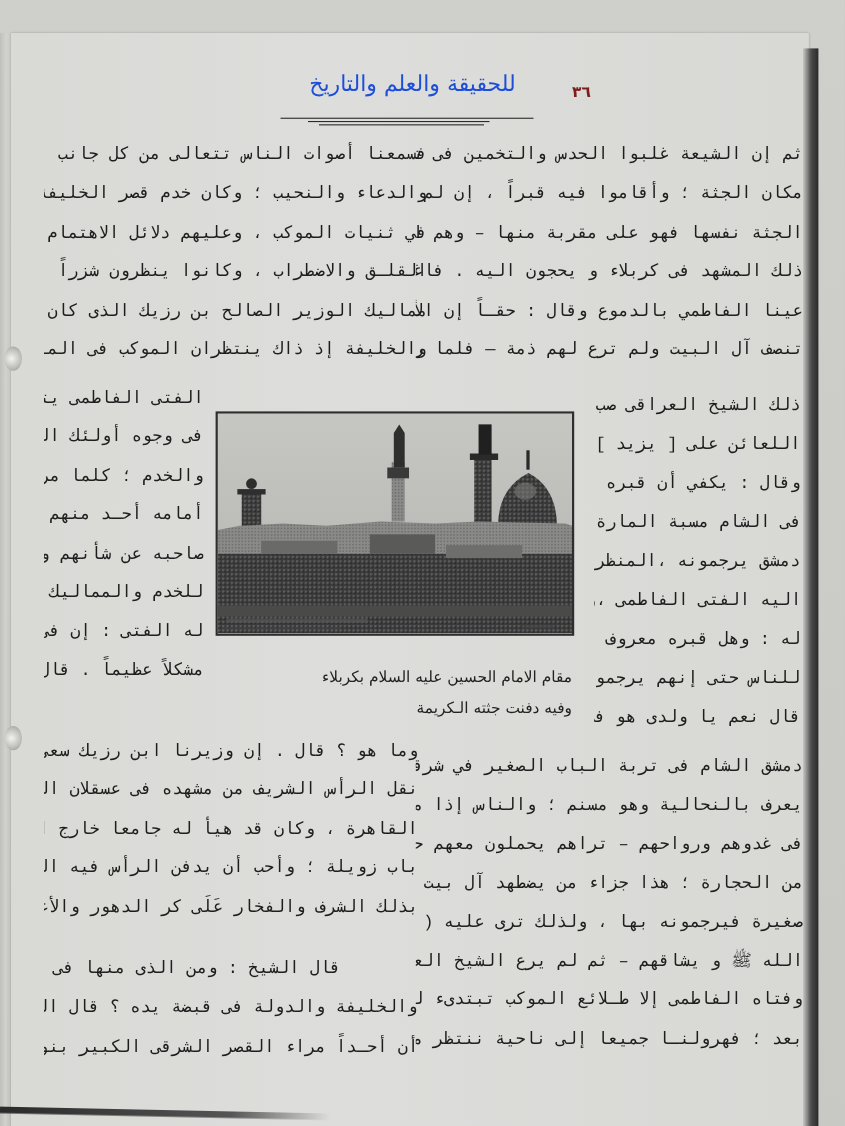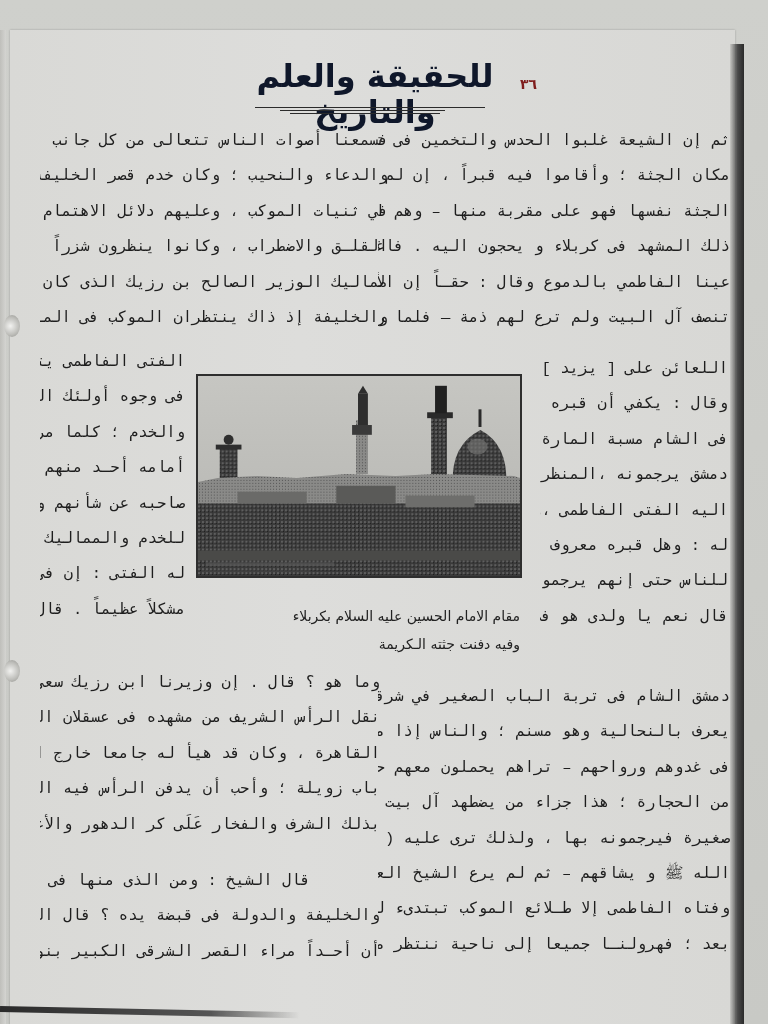--- a/index.html
+++ b/index.html
@@ -69,25 +69,24 @@
     .masthead {
       position: absolute;
       left: 210px;
       top: 58px;
       width: 330px;
       text-align: center;
       direction: rtl;
     }
     .masthead-title {
       font-family: "DejaVu Sans", sans-serif;
-      font-size: 32px;
-      color: #0f172a;
+      font-size: 20px;
+      color: #1d4ed8;
       letter-spacing: 0.5px;
       line-height: 36px;
-      font-weight: bold;
     }
     .masthead-mark {
       position: absolute;
       left: 310px;
       top: 18px;
       font-size: 14px;
       color: #7f1d1d;
       font-weight: bold;
     }
     .rule {
@@ -204,20 +203,21 @@
 <div class="col col-right-top">
   <span class="line">ثم إن الشيعة غلبوا الحدس والتخمين فى تعيين</span>
   <span class="line">مكان الجثة ؛ وأقاموا فيه قبراً ، إن لم يكن على</span>
   <span class="line">الجثة نفسها فهو على مقربة منها – وهم الآن يزورون</span>
   <span class="line">ذلك المشهد فى كربلاء و يحجون اليه . فاغرورقت</span>
   <span class="line">عينا الفاطمي بالدموع وقال : حقـاً إن الأمة لم</span>
   <span class="line">تنصف آل البيت ولم ترع لهم ذمة — فلما رأي</span>
 </div>
 
 <div class="col col-right-narrow">
+  <span class="line">ذلك الشيخ العراقى صب</span>
   <span class="line">اللعائن على [ يزيد ] –</span>
   <span class="line">وقال : يكفي أن قبره</span>
   <span class="line">فى الشام مسبة المارة وأهل</span>
   <span class="line">دمشق يرجمونه ،المنظرة</span>
   <span class="line">اليه الفتى الفاطمى ،وقال</span>
   <span class="line">له : وهل قبره معروف</span>
   <span class="line">للناس حتى إنهم يرجمونه</span>
   <span class="line">قال نعم يا ولدى هو فى</span>
 </div>
 

